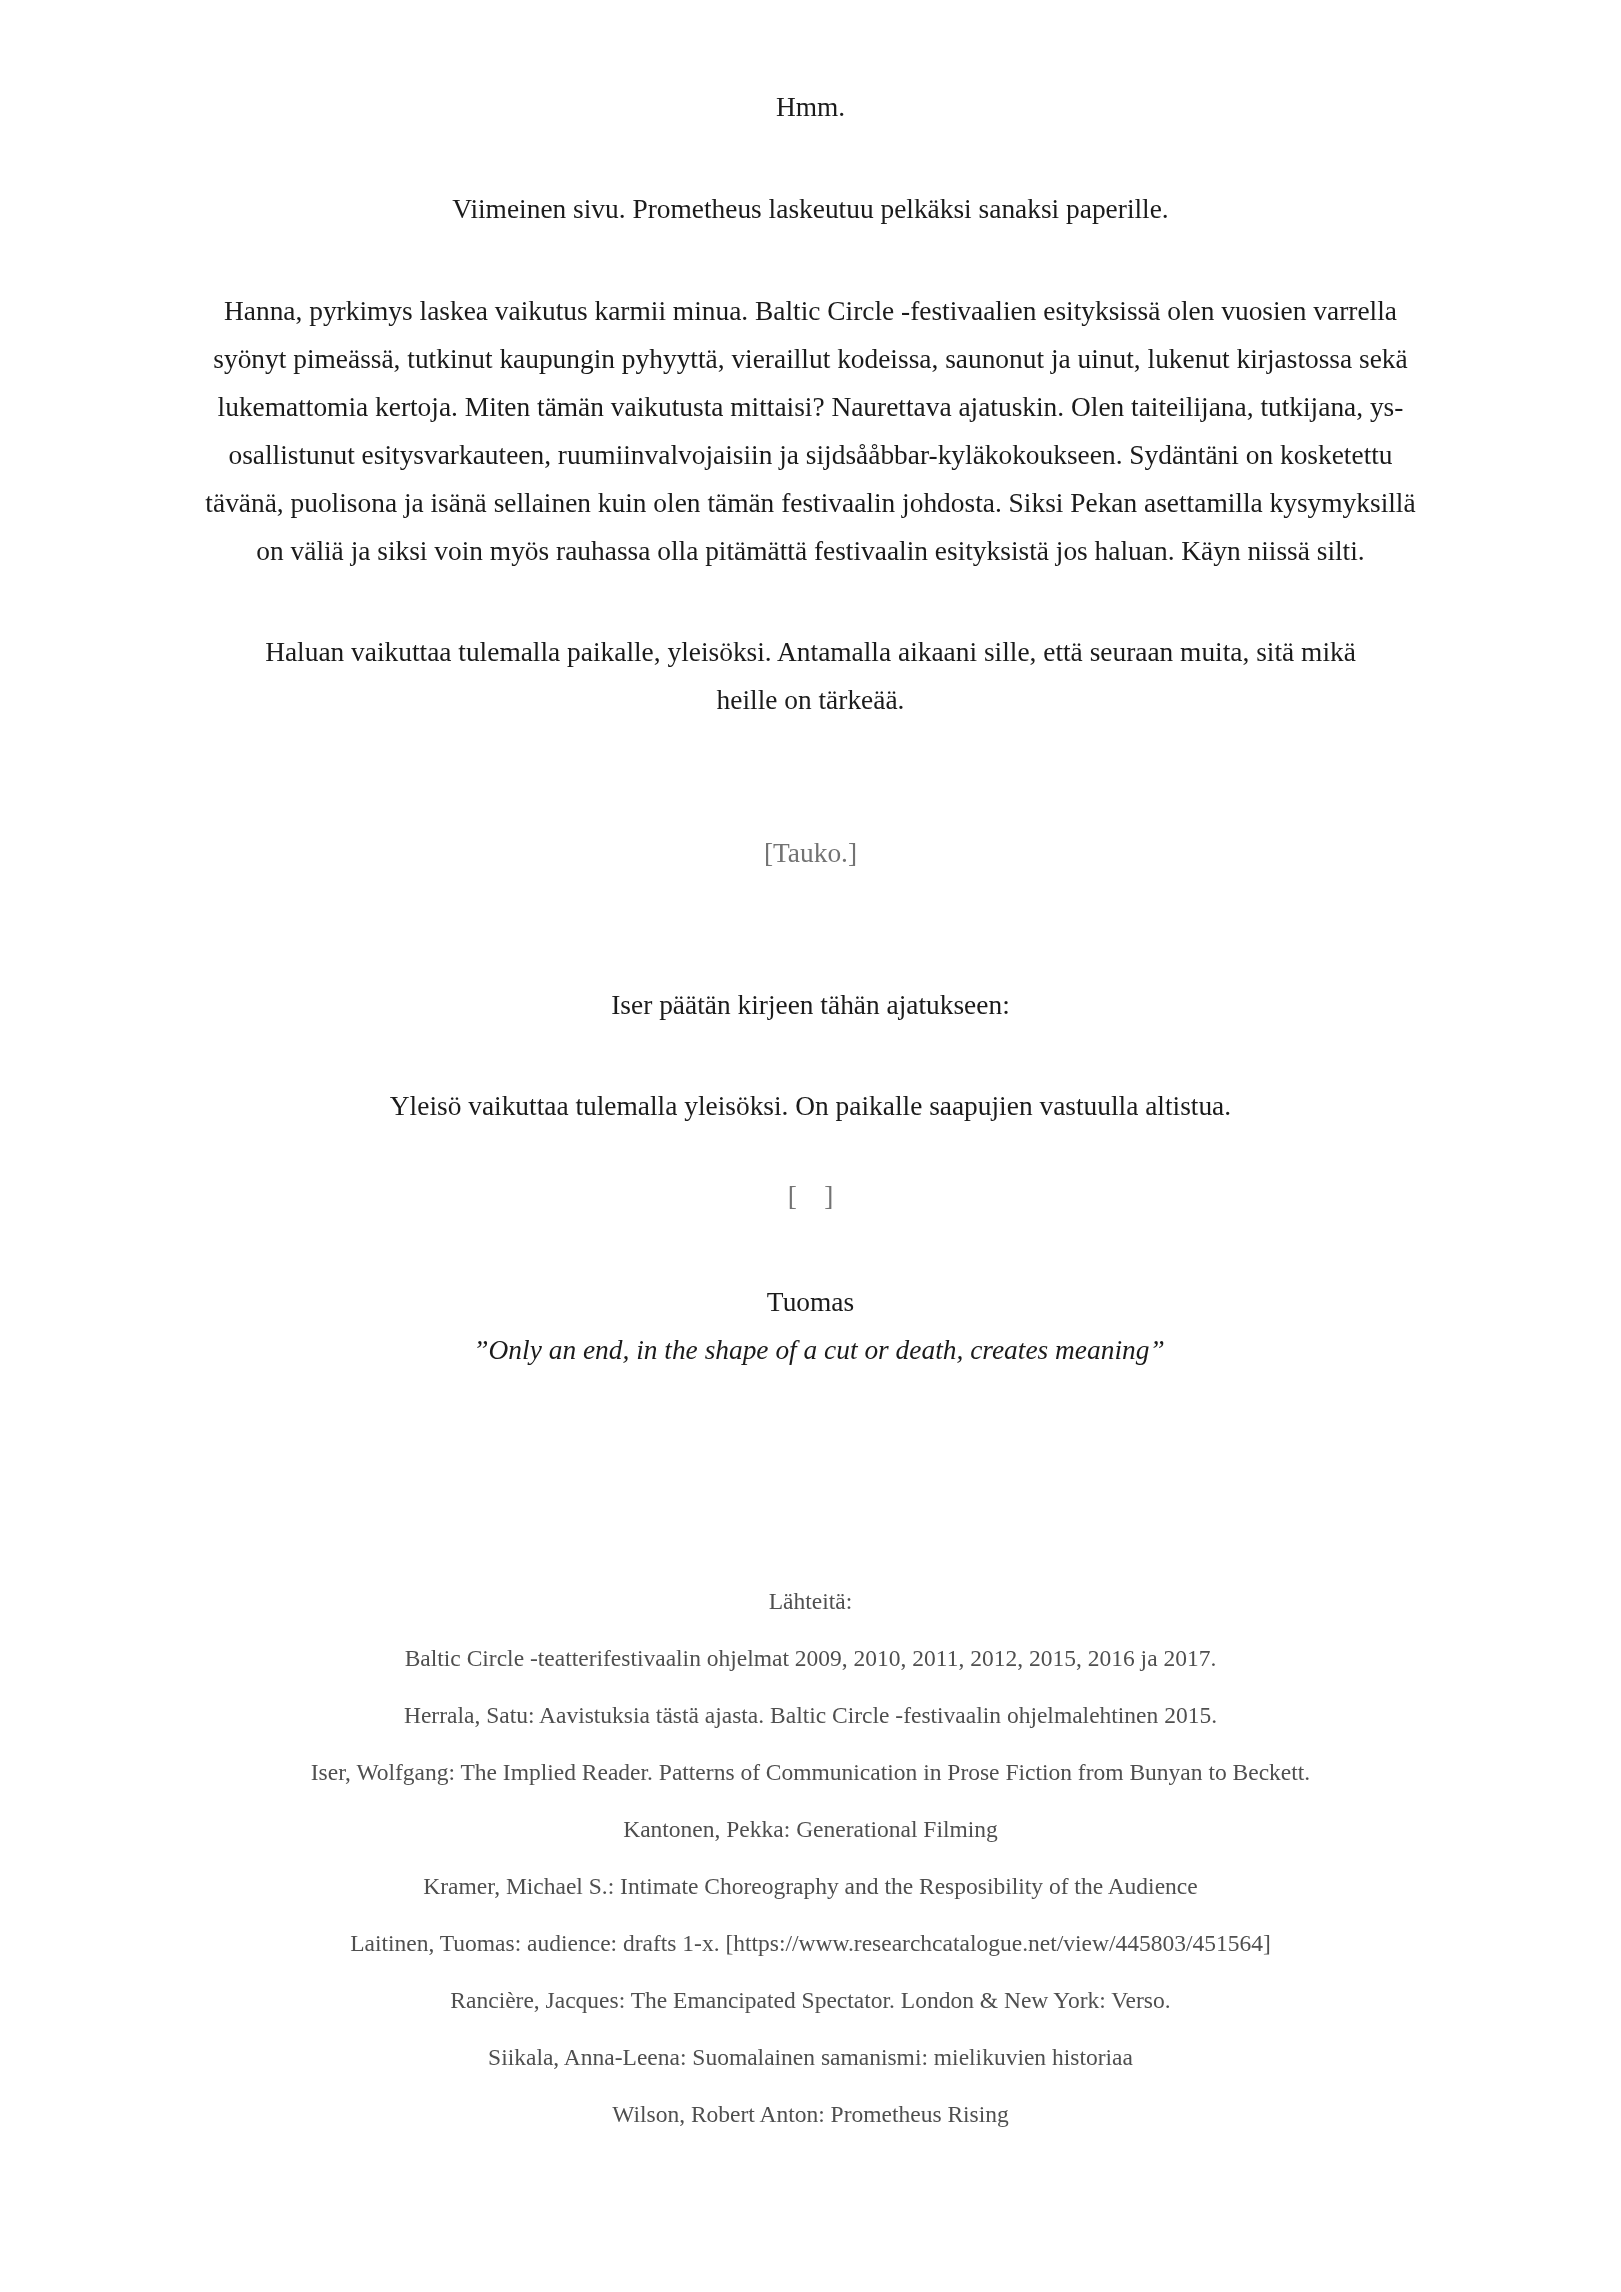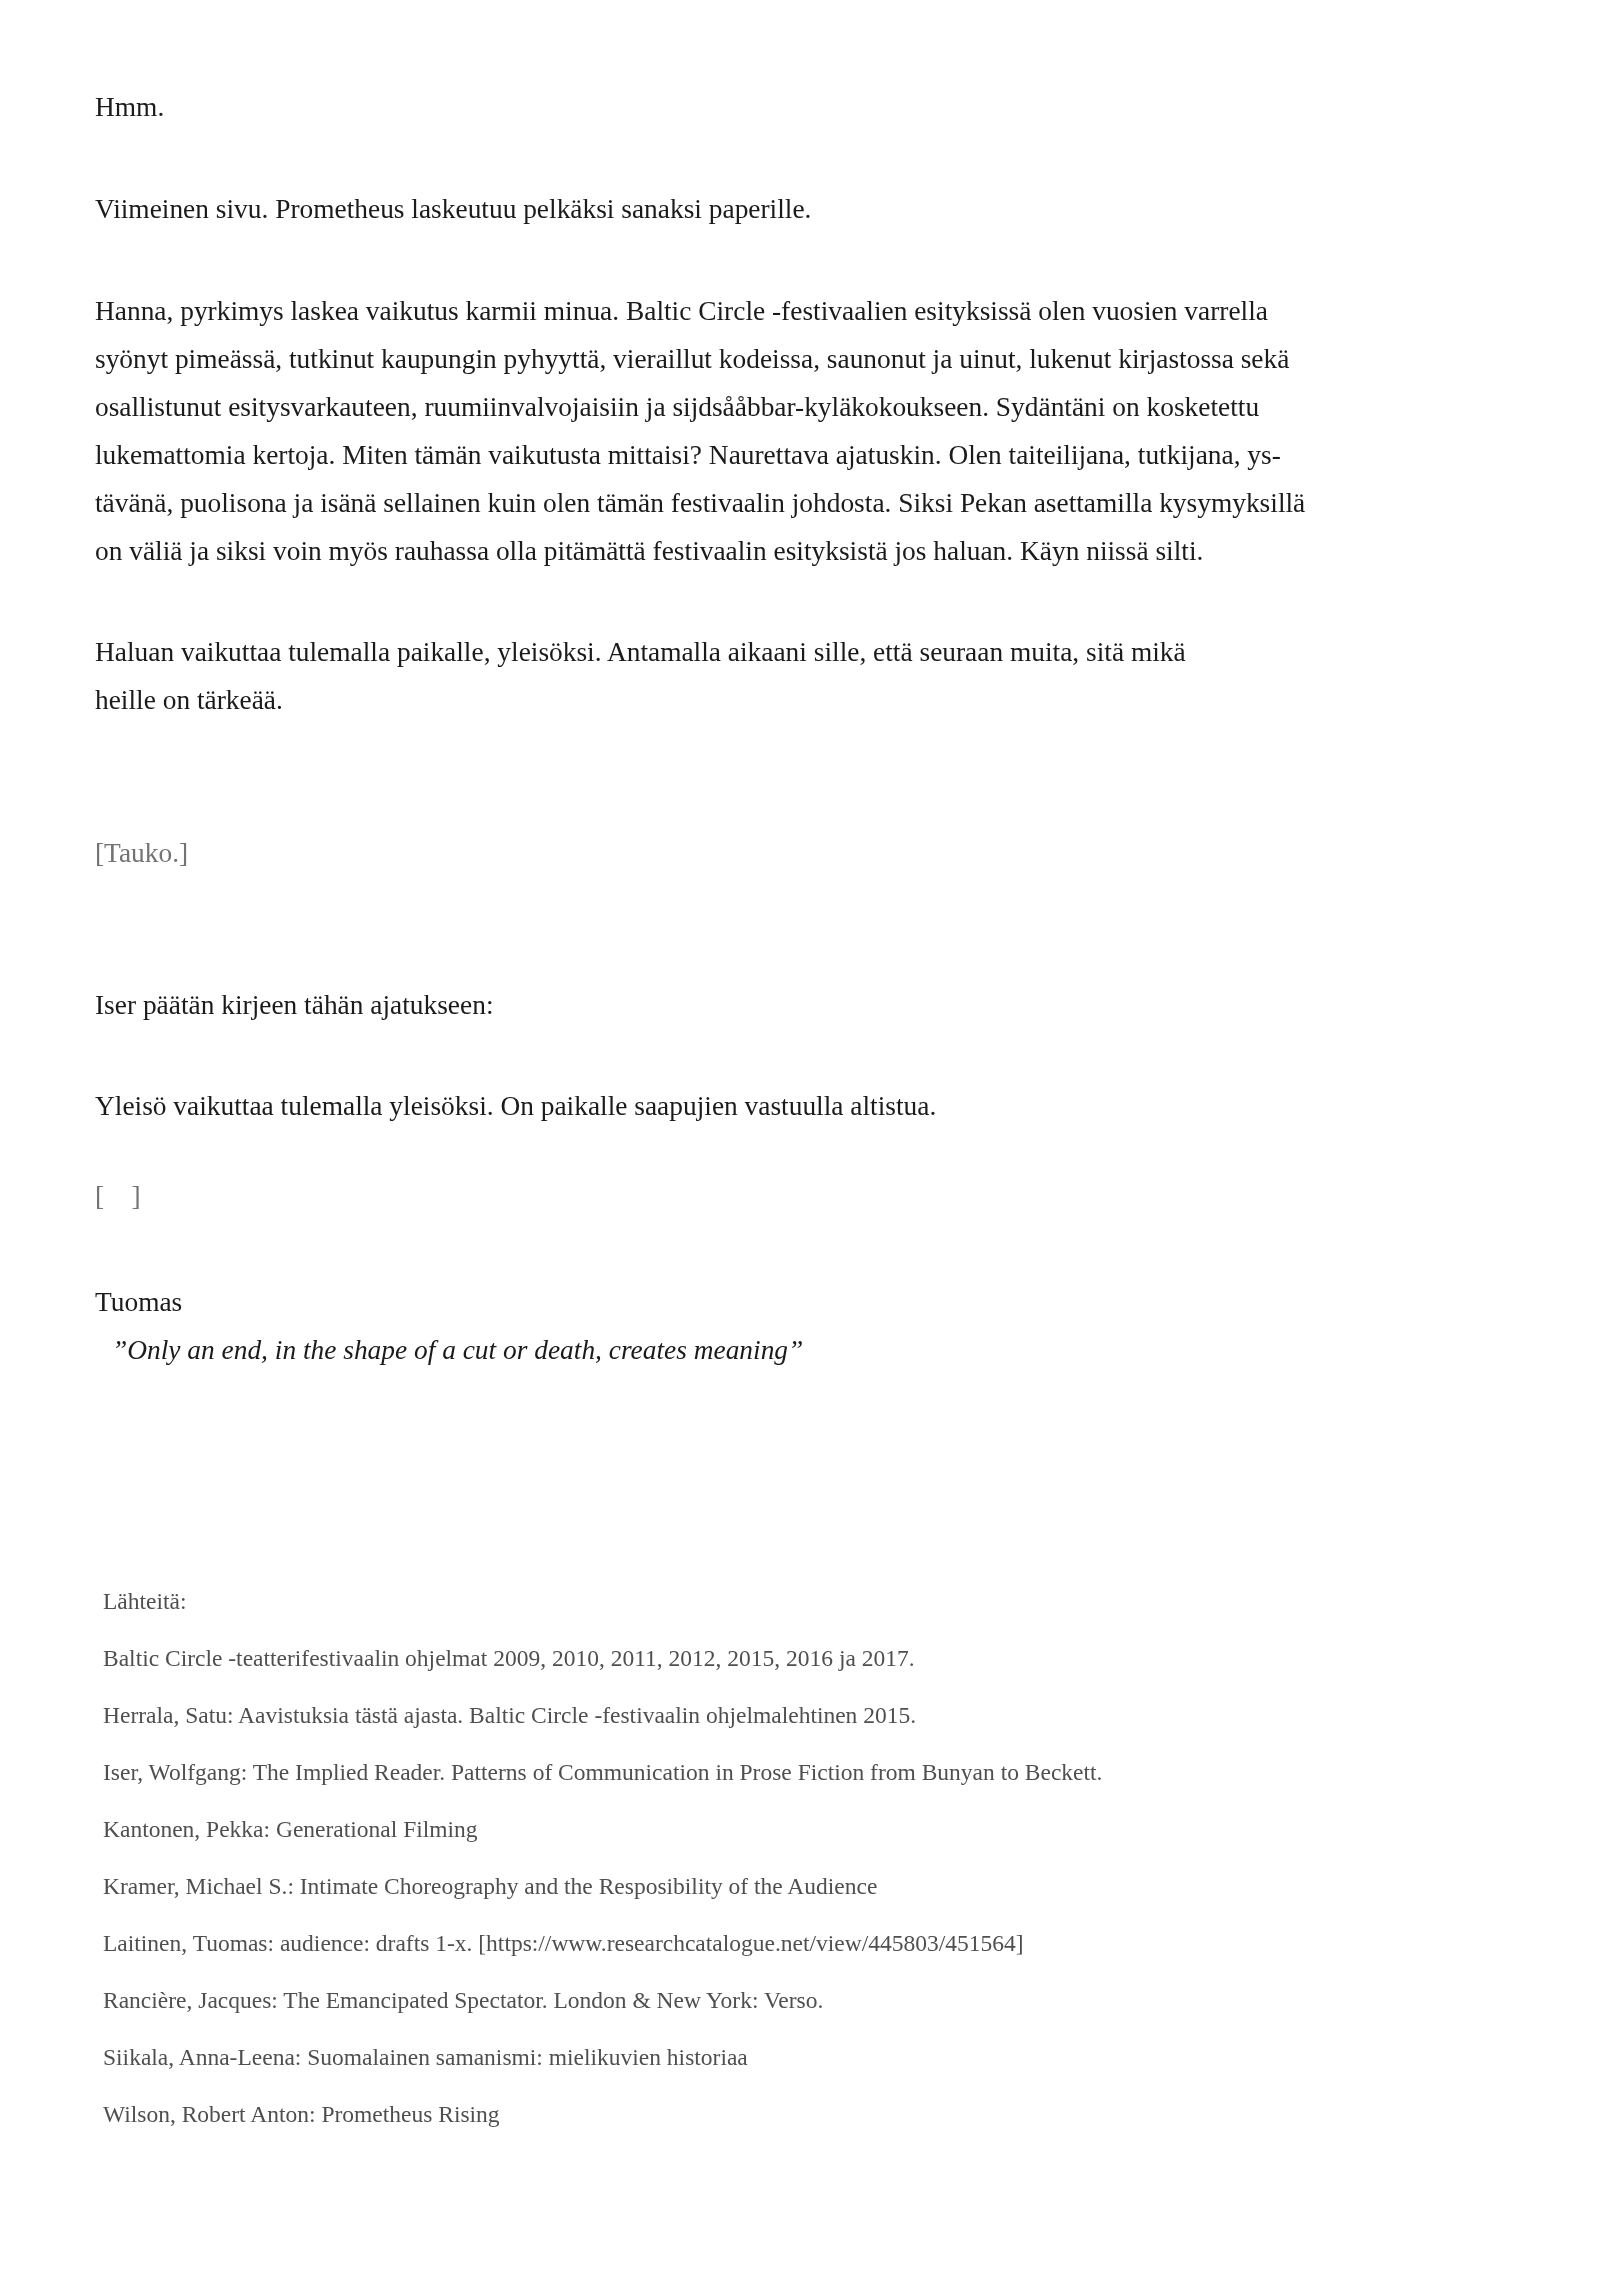--- a/index.html
+++ b/index.html
@@ -13,20 +13,21 @@
     overflow: hidden;
   }
   .page {
     box-sizing: border-box;
     width: 1621px;
     height: 2293px;
     padding: 83px 95px 0 95px;
     background: #ffffff;
     font-family: "Liberation Serif", "DejaVu Serif", serif;
     color: #1b1b1b;
+    text-align: center;
   }
   .letter-line, .letter-par {
     font-size: 27.4px;
     line-height: 48px;
     margin: 0;
     white-space: nowrap;
   }
   .mt-par   { margin-top: 54px; }
   .mt-par2  { margin-top: 53px; }
   .mt-big   { margin-top: 105px; }
@@ -59,22 +60,22 @@
 
 <div class="page">
 
   <div class="letter-par">Hmm.</div>
 
   <div class="letter-par mt-par">Viimeinen sivu. Prometheus laskeutuu pelkäksi sanaksi paperille.</div>
 
   <div class="mt-par">
     <div class="letter-line">Hanna, pyrkimys laskea vaikutus karmii minua. Baltic Circle -festivaalien esityksissä olen vuosien varrella</div>
     <div class="letter-line">syönyt pimeässä, tutkinut kaupungin pyhyyttä, vieraillut kodeissa, saunonut ja uinut, lukenut kirjastossa sekä</div>
+    <div class="letter-line">lukemattomia kertoja. Miten tämän vaikutusta mittaisi? Naurettava ajatuskin. Olen taiteilijana, tutkijana, ys-</div>
     <div class="letter-line">osallistunut esitysvarkauteen, ruumiinvalvojaisiin ja sijdsååbbar-kyläkokoukseen. Sydäntäni on kosketettu</div>
-    <div class="letter-line">lukemattomia kertoja. Miten tämän vaikutusta mittaisi? Naurettava ajatuskin. Olen taiteilijana, tutkijana, ys-</div>
     <div class="letter-line">tävänä, puolisona ja isänä sellainen kuin olen tämän festivaalin johdosta. Siksi Pekan asettamilla kysymyksillä</div>
     <div class="letter-line">on väliä ja siksi voin myös rauhassa olla pitämättä festivaalin esityksistä jos haluan. Käyn niissä silti.</div>
   </div>
 
   <div class="mt-par2">
     <div class="letter-line">Haluan vaikuttaa tulemalla paikalle, yleisöksi. Antamalla aikaani sille, että seuraan muita, sitä mikä</div>
     <div class="letter-line">heille on tärkeää.</div>
   </div>
 
   <div class="letter-par accent mt-big">[Tauko.]</div>

